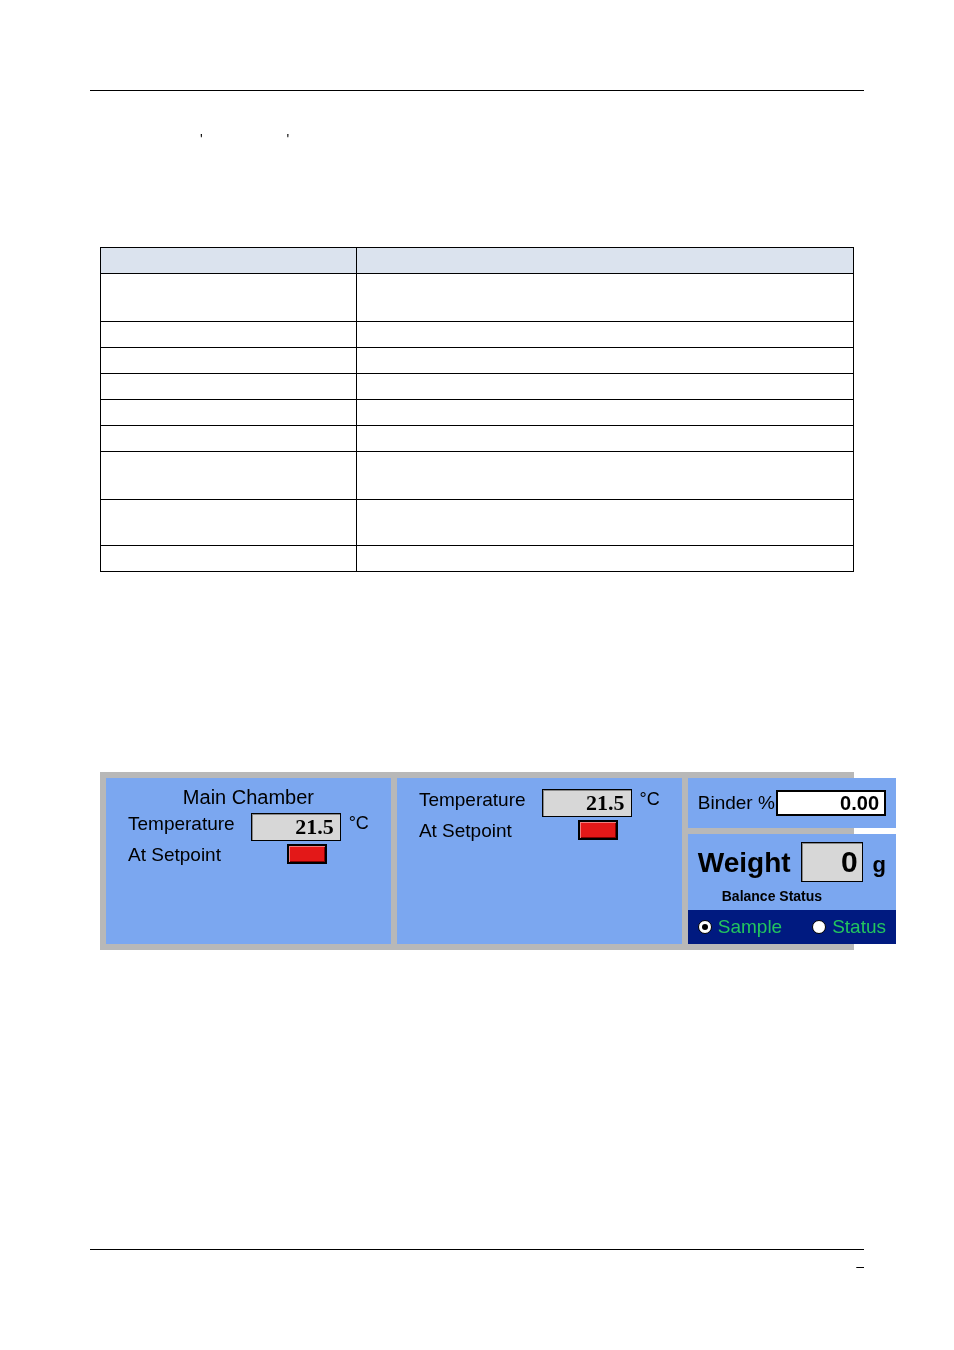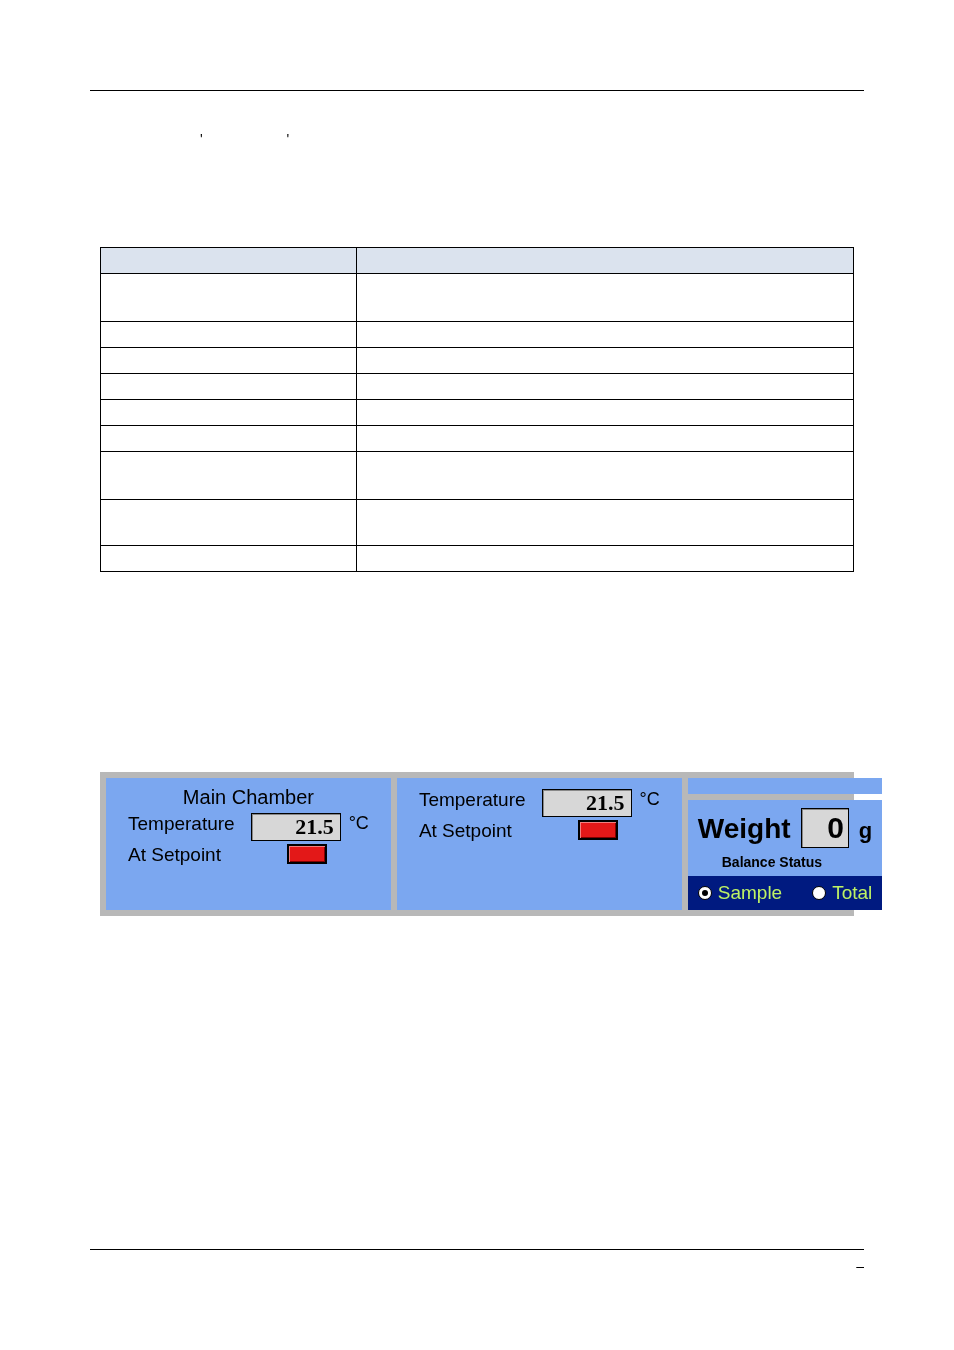--- a/index.html
+++ b/index.html
@@ -171,21 +171,21 @@
     background: #001a80;
     margin: 6px -10px -8px -10px;
     padding: 6px 10px;
     display: flex;
     gap: 30px;
   }
   .radio-item {
     display: flex;
     align-items: center;
     gap: 6px;
-    color: #bef264;
+    color: #22c55e;
     font-size: 19px;
   }
   .radio-circle {
     width: 14px;
     height: 14px;
     border-radius: 50%;
     background: #fff;
     border: 1px solid #000;
     display: inline-flex;
     align-items: center;
@@ -293,39 +293,43 @@
           <span class="lbl">At Setpoint</span>
           <span style="flex:1"></span>
           <span class="red-ind"></span>
           <span style="width:34px"></span>
         </div>
       </div>
     </div>
 
     <div class="right-stack">
       <div class="right-top">
+        <div class="right-row">
+          <span class="lbl">Binder %</span>
+          <span class="white-box">0.00</span>
+        </div>
       </div>
 
       <div class="right-bottom">
         <div class="weight-row">
           <span class="weight-label">Weight</span>
           <span class="weight-box">0</span>
           <span class="g">g</span>
         </div>
         <div class="bal-row">
           <span class="bal-lbl">Balance Status</span>
         </div>
         <div class="radio-strip">
           <label class="radio-item">
             <span class="radio-circle checked"></span>
             <span>Sample</span>
           </label>
           <label class="radio-item">
             <span class="radio-circle"></span>
-            <span>Total</span>
+            <span>Status</span>
           </label>
         </div>
       </div>
     </div>
   </div>
 </div>
 
 <div class="bottom-rule"></div>
 <div class="dash">–</div>
 

